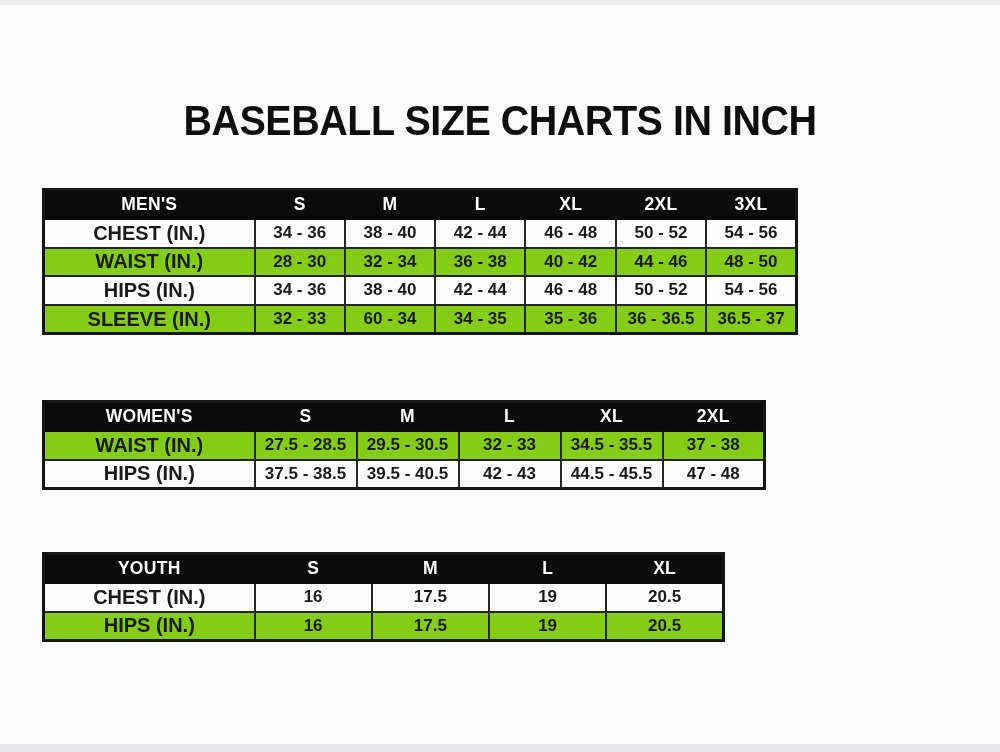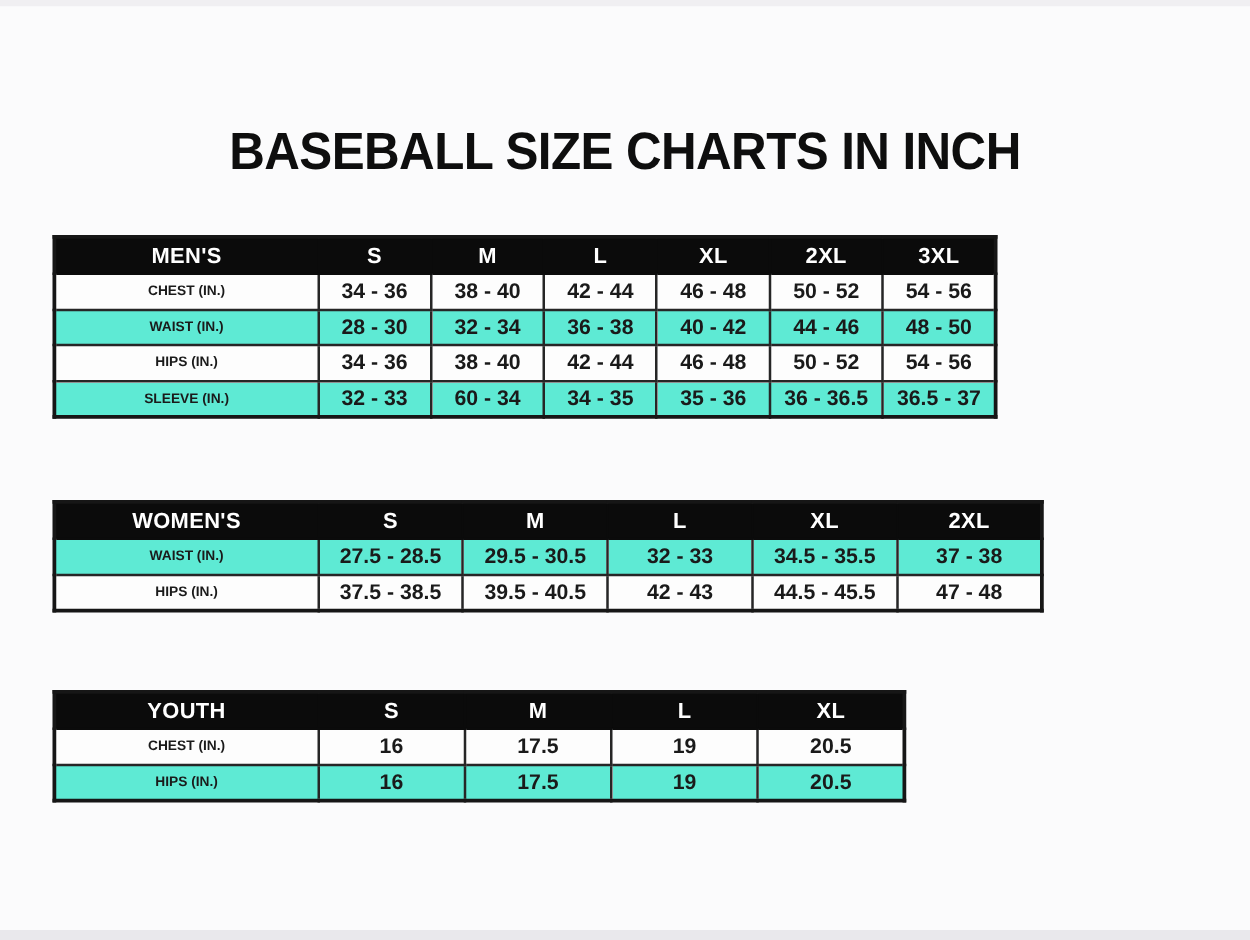--- a/index.html
+++ b/index.html
@@ -41,21 +41,21 @@
     position: absolute;
     left: 42px;
     border-collapse: collapse;
     table-layout: fixed;
     font-weight: 700;
     font-size: 17px;
     color: #1a1a1a;
     border: 3px solid #161616;
   }
   table.size-table.tbl-0 { top: 188px; width: 756px; }
-  table.size-table.tbl-1 { top: 400px; width: 793px; }
+  table.size-table.tbl-1 { top: 400px; width: 724px; }
   table.size-table.tbl-2 { top: 552px; width: 683px; }
   col.label-col { width: 211px; }
 
   table.size-table th {
     background: #0b0b0b;
     color: #ffffff;
     font-size: 17.5px;
     letter-spacing: 0.3px;
     height: 27px;
     padding: 0;
@@ -64,22 +64,22 @@
   }
   table.size-table td {
     border: 2px solid #262626;
     height: 26.6px;
     padding: 0 4px;
     text-align: center;
     white-space: nowrap;
     overflow: hidden;
   }
   table.size-table tr.row-even td { background: #fdfdfd; }
-  table.size-table tr.row-odd td { background: #5eead4; }
-  table.size-table td.row-label-cell { font-size: 11px; }
+  table.size-table tr.row-odd td { background: #84cc16; }
+  table.size-table td.row-label-cell { font-size: 20px; }
 </style>
 </head>
 <body>
 
 <div class="edge-strip top"></div>
 <div class="edge-strip bottom"></div>
 
 <h1 class="page-title">BASEBALL SIZE CHARTS IN INCH</h1>
 
 <div id="tables-root">

